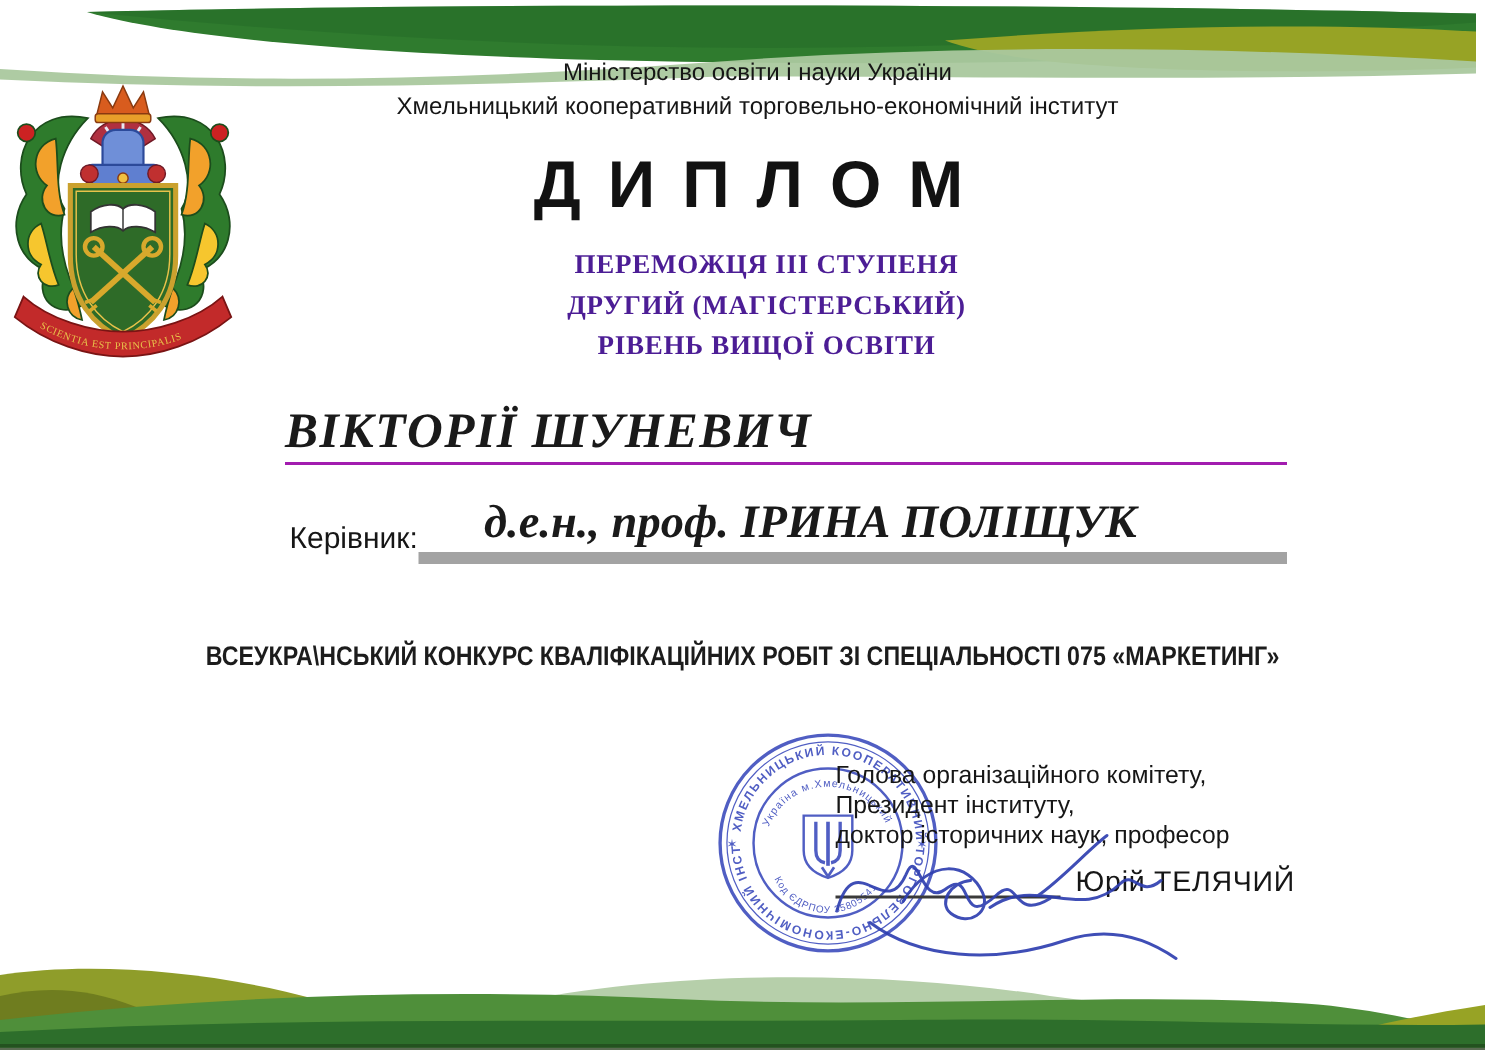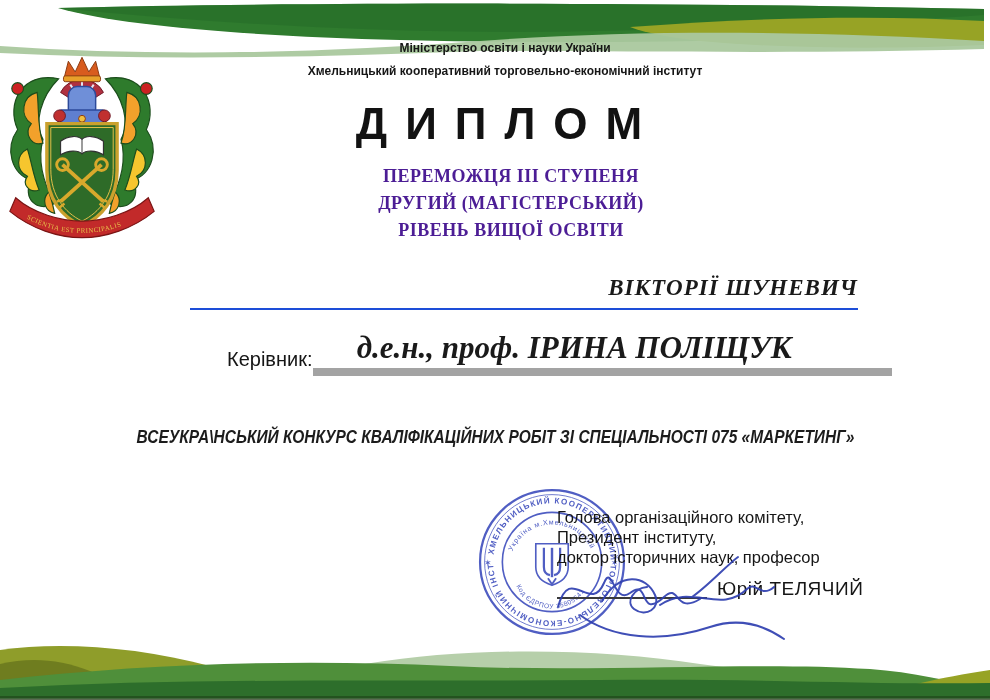--- a/index.html
+++ b/index.html
@@ -4,43 +4,43 @@
 <style>
   html,body { margin:0; padding:0; background:#e9e9e9; }
   .page {
     position:relative; width:990px; height:700px; margin:0 auto;
     background:#ffffff; overflow:hidden;
     font-family:"Liberation Sans", sans-serif; color:#1a1a1a;
   }
   .abs { position:absolute; }
 
   .header-block { top:37px; left:20px; width:970px; text-align:center;
-    font-weight:bold; font-size:12px; line-height:23px; color:#161616; }
+    font-weight:normal; font-size:16px; line-height:23px; color:#161616; }
 
   .diploma-title { top:99px; left:0; width:100%; text-align:center;
     font-weight:bold; font-size:44px; letter-spacing:18px; padding-left:26px;
     box-sizing:border-box; color:#121212; }
 
   .subtitle-block { top:163px; left:0; width:100%; text-align:center;
     font-family:"Liberation Serif", serif; font-weight:bold;
     font-size:18px; line-height:27px; color:#4c1d95; letter-spacing:0.5px;margin-left:16px; }
 
   .name-line { top:262px; left:190px; width:668px; height:46px;
-    border-bottom:2px solid #1d4ed8; text-align:right;
+    border-bottom:2px solid #a21caf; text-align:left;
     font-family:"Liberation Serif", serif; font-style:italic; font-weight:bold;
-    font-size:23px; letter-spacing:1px; line-height:52px; }
-
-  .supervisor-row { top:330px; left:193px; width:665px; display:flex; align-items:flex-end;margin-left:34px; }
+    font-size:33px; letter-spacing:1px; line-height:52px; }
+
+  .supervisor-row { top:330px; left:193px; width:665px; display:flex; align-items:flex-end; }
   .supervisor-label { font-size:20px; color:#161616; padding-bottom:5px; white-space:nowrap; }
   .supervisor-value { flex:1; border-bottom:8px solid #a3a3a3; text-align:center;
     font-family:"Liberation Serif", serif; font-style:italic; font-weight:bold;
     font-size:31px; white-space:nowrap; padding:0 60px 2px 4px; }
 
   .competition-block { top:426px; left:0; width:100%; text-align:center;
-    font-size:18px; font-weight:bold; line-height:22px; color:#1c1c1c;font-style:italic; }
+    font-size:18px; font-weight:bold; line-height:22px; color:#1c1c1c; }
   .competition-block .cond { display:inline-block; white-space:nowrap;
     transform:scaleX(0.86); transform-origin:center; }
 
   .sig-block { top:507px; left:557px; width:420px; font-size:16.5px;
     line-height:20px; color:#161616; }
   .sig-row { display:flex; align-items:flex-end; margin-top:12px; }
   .sig-rule { width:150px; border-bottom:2px solid #3a3a3a; height:16px; }
   .sig-name { font-size:19px; margin-left:10px; letter-spacing:0.5px; }
 
   .date-line { top:611px; left:20px; width:970px; text-align:center;

